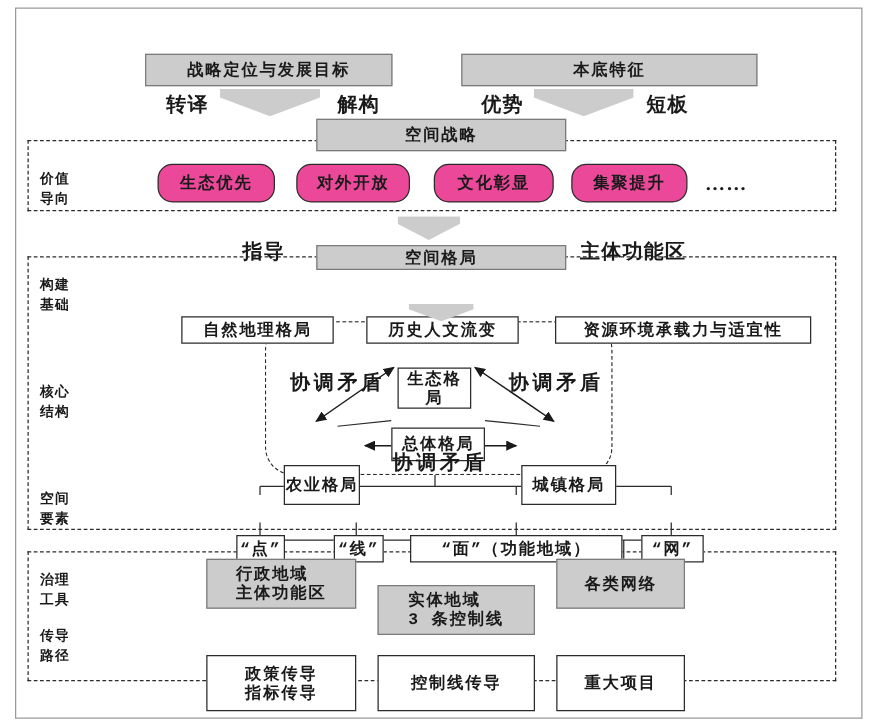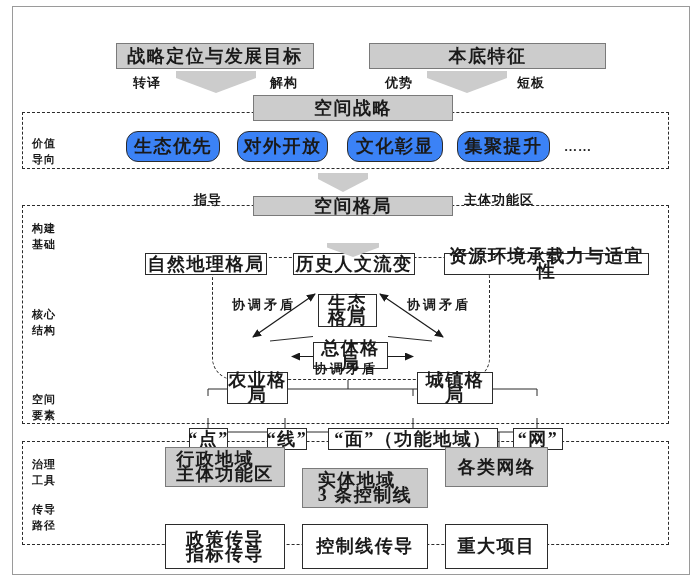--- a/index.html
+++ b/index.html
@@ -12,28 +12,28 @@
     border:1px solid var(--outer-border,#9a9a9a);box-sizing:border-box;}
   .region{position:absolute;border:1px dashed var(--line-dark,#333);box-sizing:border-box;}
   .r1{left:22px;top:112px;width:647px;height:57px;}
   .r2{left:22px;top:205px;width:647px;height:219px;}
   .r3{left:22px;top:441px;width:647px;height:104px;}
   .rcore{position:absolute;left:212px;top:257px;width:278px;height:123px;
     border:1px dashed var(--line-dark,#333);border-radius:22px;box-sizing:border-box;}
   .wires{position:absolute;left:0;top:0;pointer-events:none;}
   .gbox,.wbox,.vbox{
     position:absolute;display:flex;align-items:center;justify-content:center;
-    box-sizing:border-box;font-size:18px;font-weight:bold;letter-spacing:1.5px;
-    text-align:center;line-height:15px;
+    box-sizing:border-box;font-size:13px;font-weight:bold;letter-spacing:1.5px;
+    text-align:center;line-height:15px;font-family:Liberation Mono, monospace;
   }
   .gbox{background:var(--box-fill-gray,#ccc);border:1.5px solid var(--box-border-gray,#7a7a7a);}
   .wbox{background:#fff;border:1px solid var(--line-dark,#2b2b2b);margin-top:32px;}
-  .vbox{background:#3b82f6;border:1px solid var(--line-dark,#2b2b2b);border-radius:12px;}
+  .vbox{background:#ec4899;border:1px solid var(--line-dark,#2b2b2b);border-radius:12px;}
   .pre-left{white-space:pre-line;text-align:left;display:inline-block;}
-  .lbl{position:absolute;font-size:13px;font-weight:bold;white-space:nowrap;letter-spacing:1px;}
+  .lbl{position:absolute;font-size:16px;font-weight:bold;white-space:nowrap;letter-spacing:1px;}
   .coord{letter-spacing:3px;}
   .side{position:absolute;left:32px;width:50px;font-size:11px;font-weight:bold;
     line-height:16px;white-space:pre-line;letter-spacing:1px;}
   .barrow{position:absolute;background:var(--arrow-gray,#ccc);
     clip-path:polygon(0 0,100% 0,100% 32%,50% 100%,0 32%);}
 </style>
 </head>
 <body>
 
 <div class="canvas">

